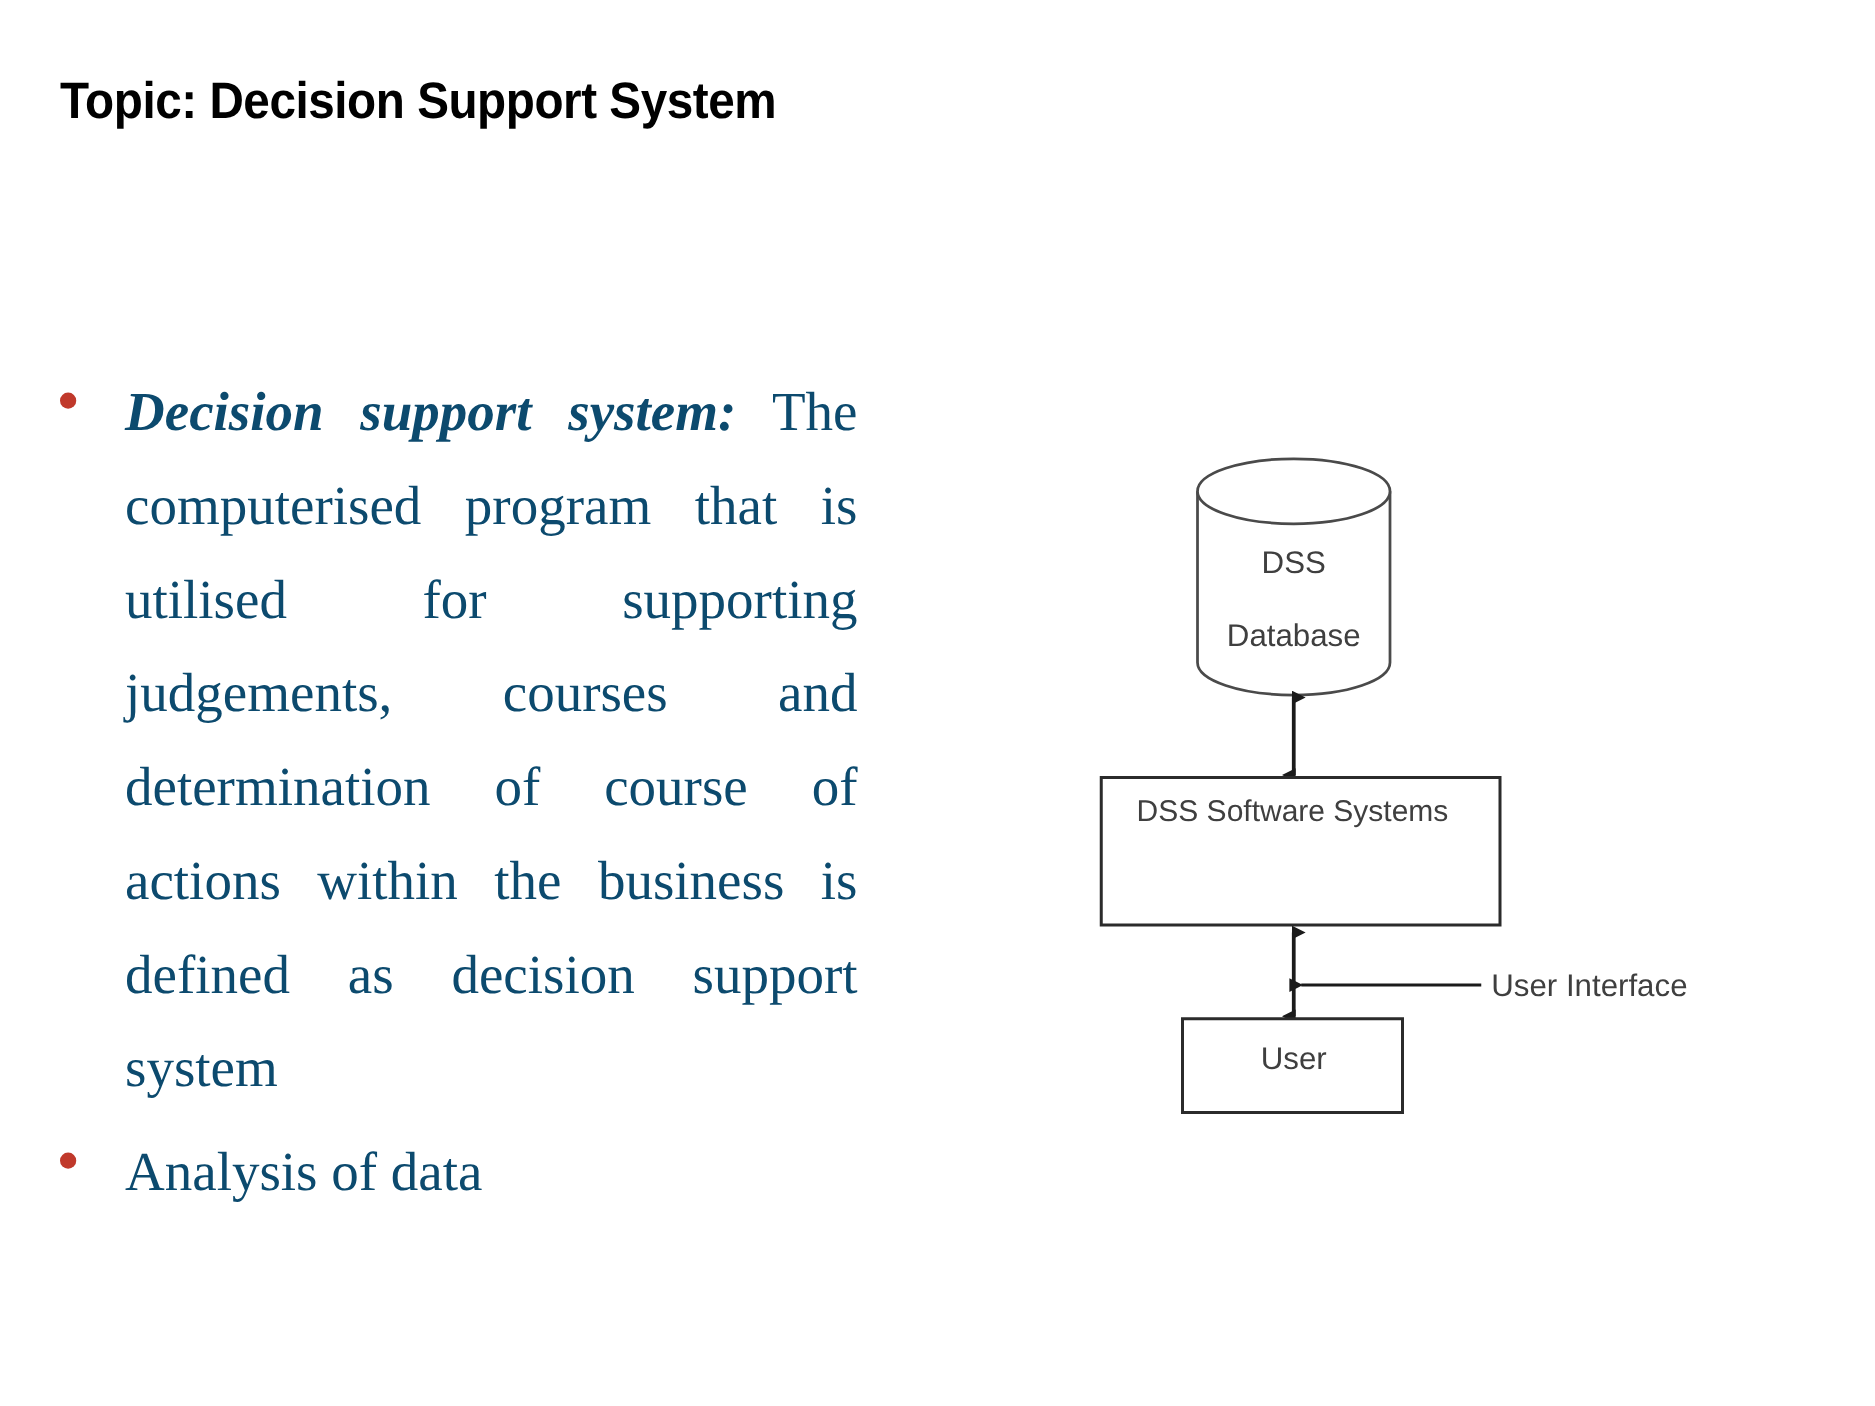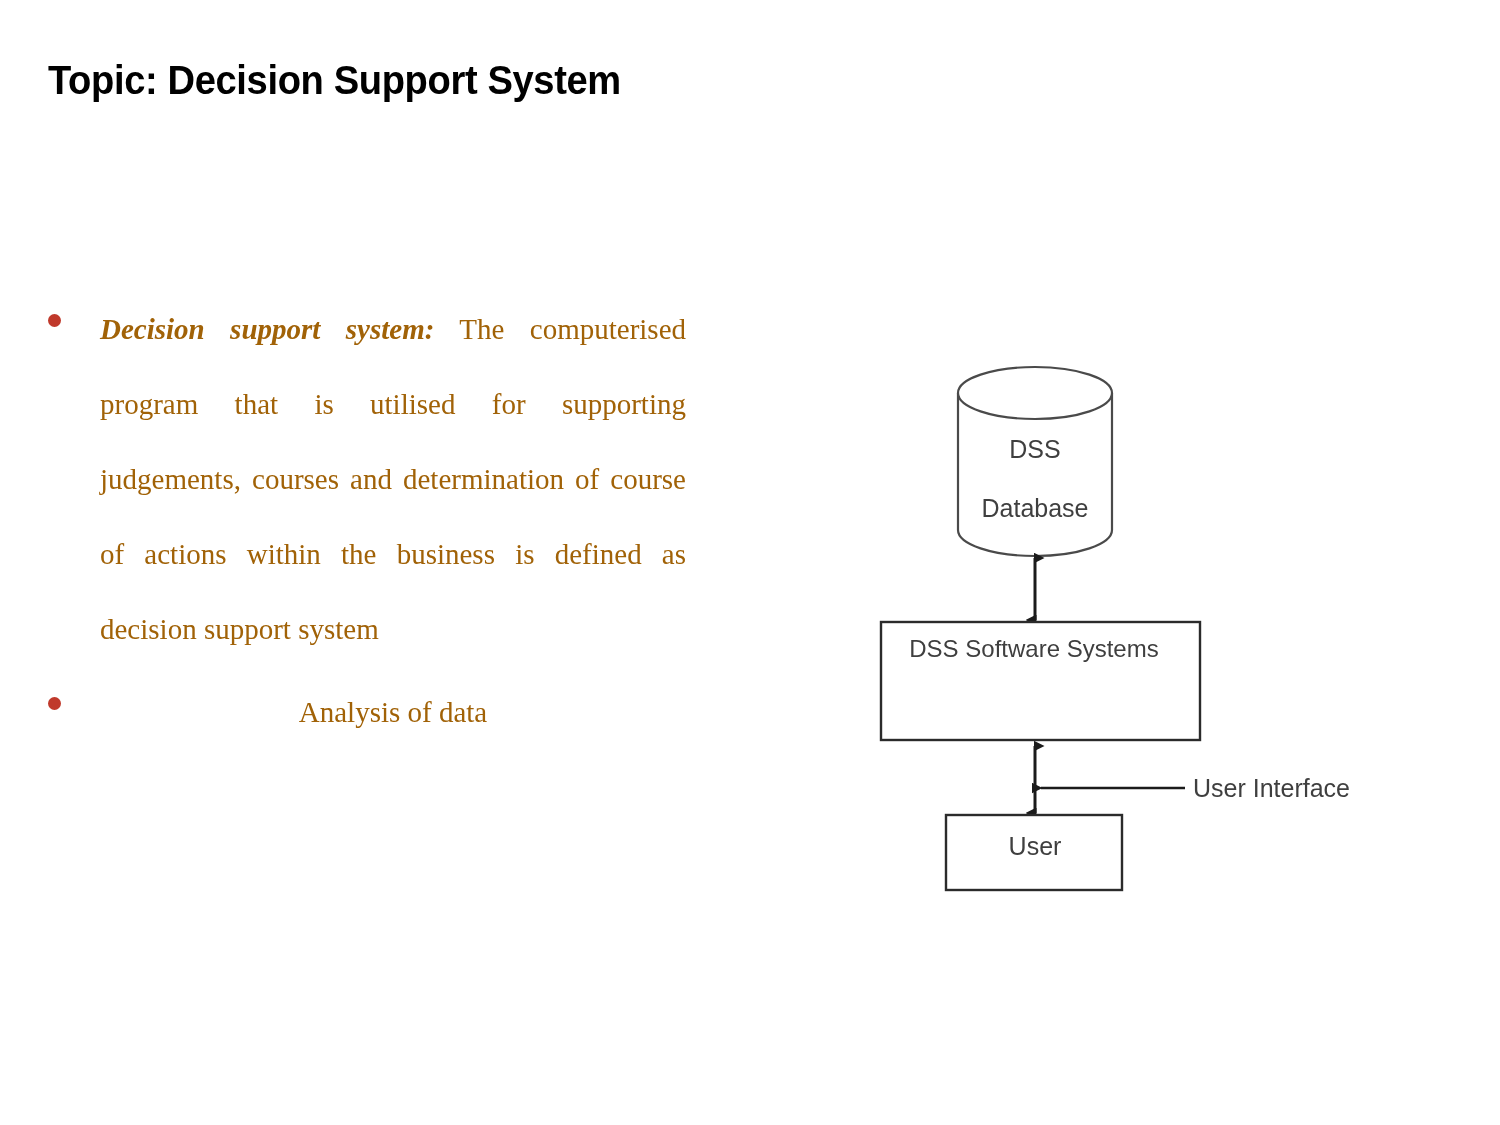--- a/index.html
+++ b/index.html
@@ -49,28 +49,28 @@
     position: absolute;
     left: 8px;
     top: 22px;
     width: 13px;
     height: 13px;
     border-radius: 50%;
     background: #C0392B;
   }
   .bullet-text {
     font-family: "Liberation Serif", "DejaVu Serif", serif;
-    font-size: 29px;
+    font-size: 44px;
     line-height: 75px;
-    color: #a16207;
+    color: #0c4a6e;
     text-align: justify;
     text-justify: inter-word;
     width: 586px;
   }
-  .bullet-text.no-justify { text-align: center; }
+  .bullet-text.no-justify { text-align: left; }
   .lead-term {
     font-weight: bold;
     font-style: italic;
   }
 
   
   #diagram {
     position: absolute;
     left: 850px;
     top: 340px;

